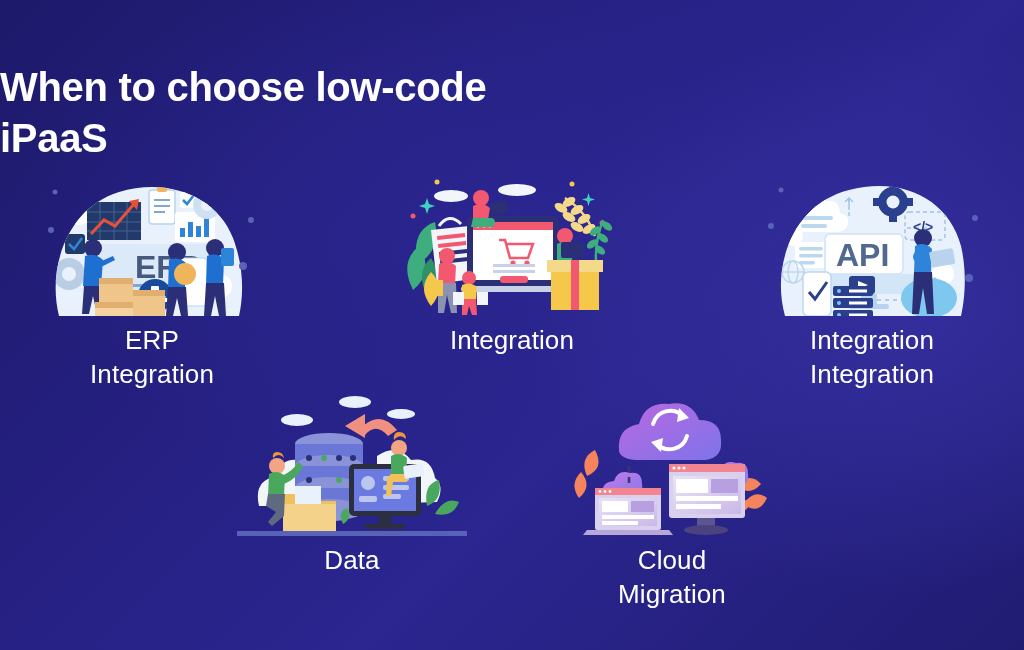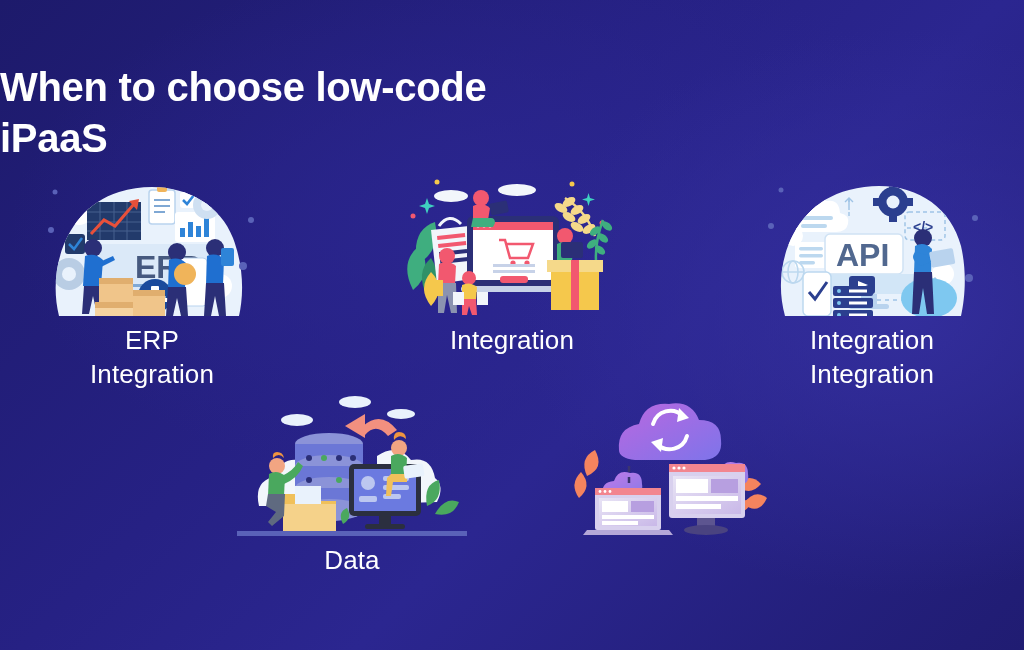--- a/index.html
+++ b/index.html
@@ -566,16 +566,20 @@
               <circle cx="53" cy="103.5" r="1.4"></circle>
             </g>
           <rect x="42" y="110" width="58" height="28" fill="url(#scr1)"></rect>
           <rect x="45" y="113" width="26" height="11" fill="#ffffff"></rect>
           <rect x="74" y="113" width="23" height="11" fill="#b79fe0"></rect>
           <rect x="45" y="127" width="52" height="4" fill="#ffffff"></rect>
           <rect x="45" y="133" width="36" height="4" fill="#ffffff"></rect>
           <path d="M30 142 h82 l4 5 h-90 z" fill="#b5a8d8"></path>
         </svg>
       </div>
+      <div class="label bold">
+        <div>Cloud</div>
+        <div>Migration</div>
+      </div>
     </div>
   </div>
 
 </div>
 
 </body></html>

